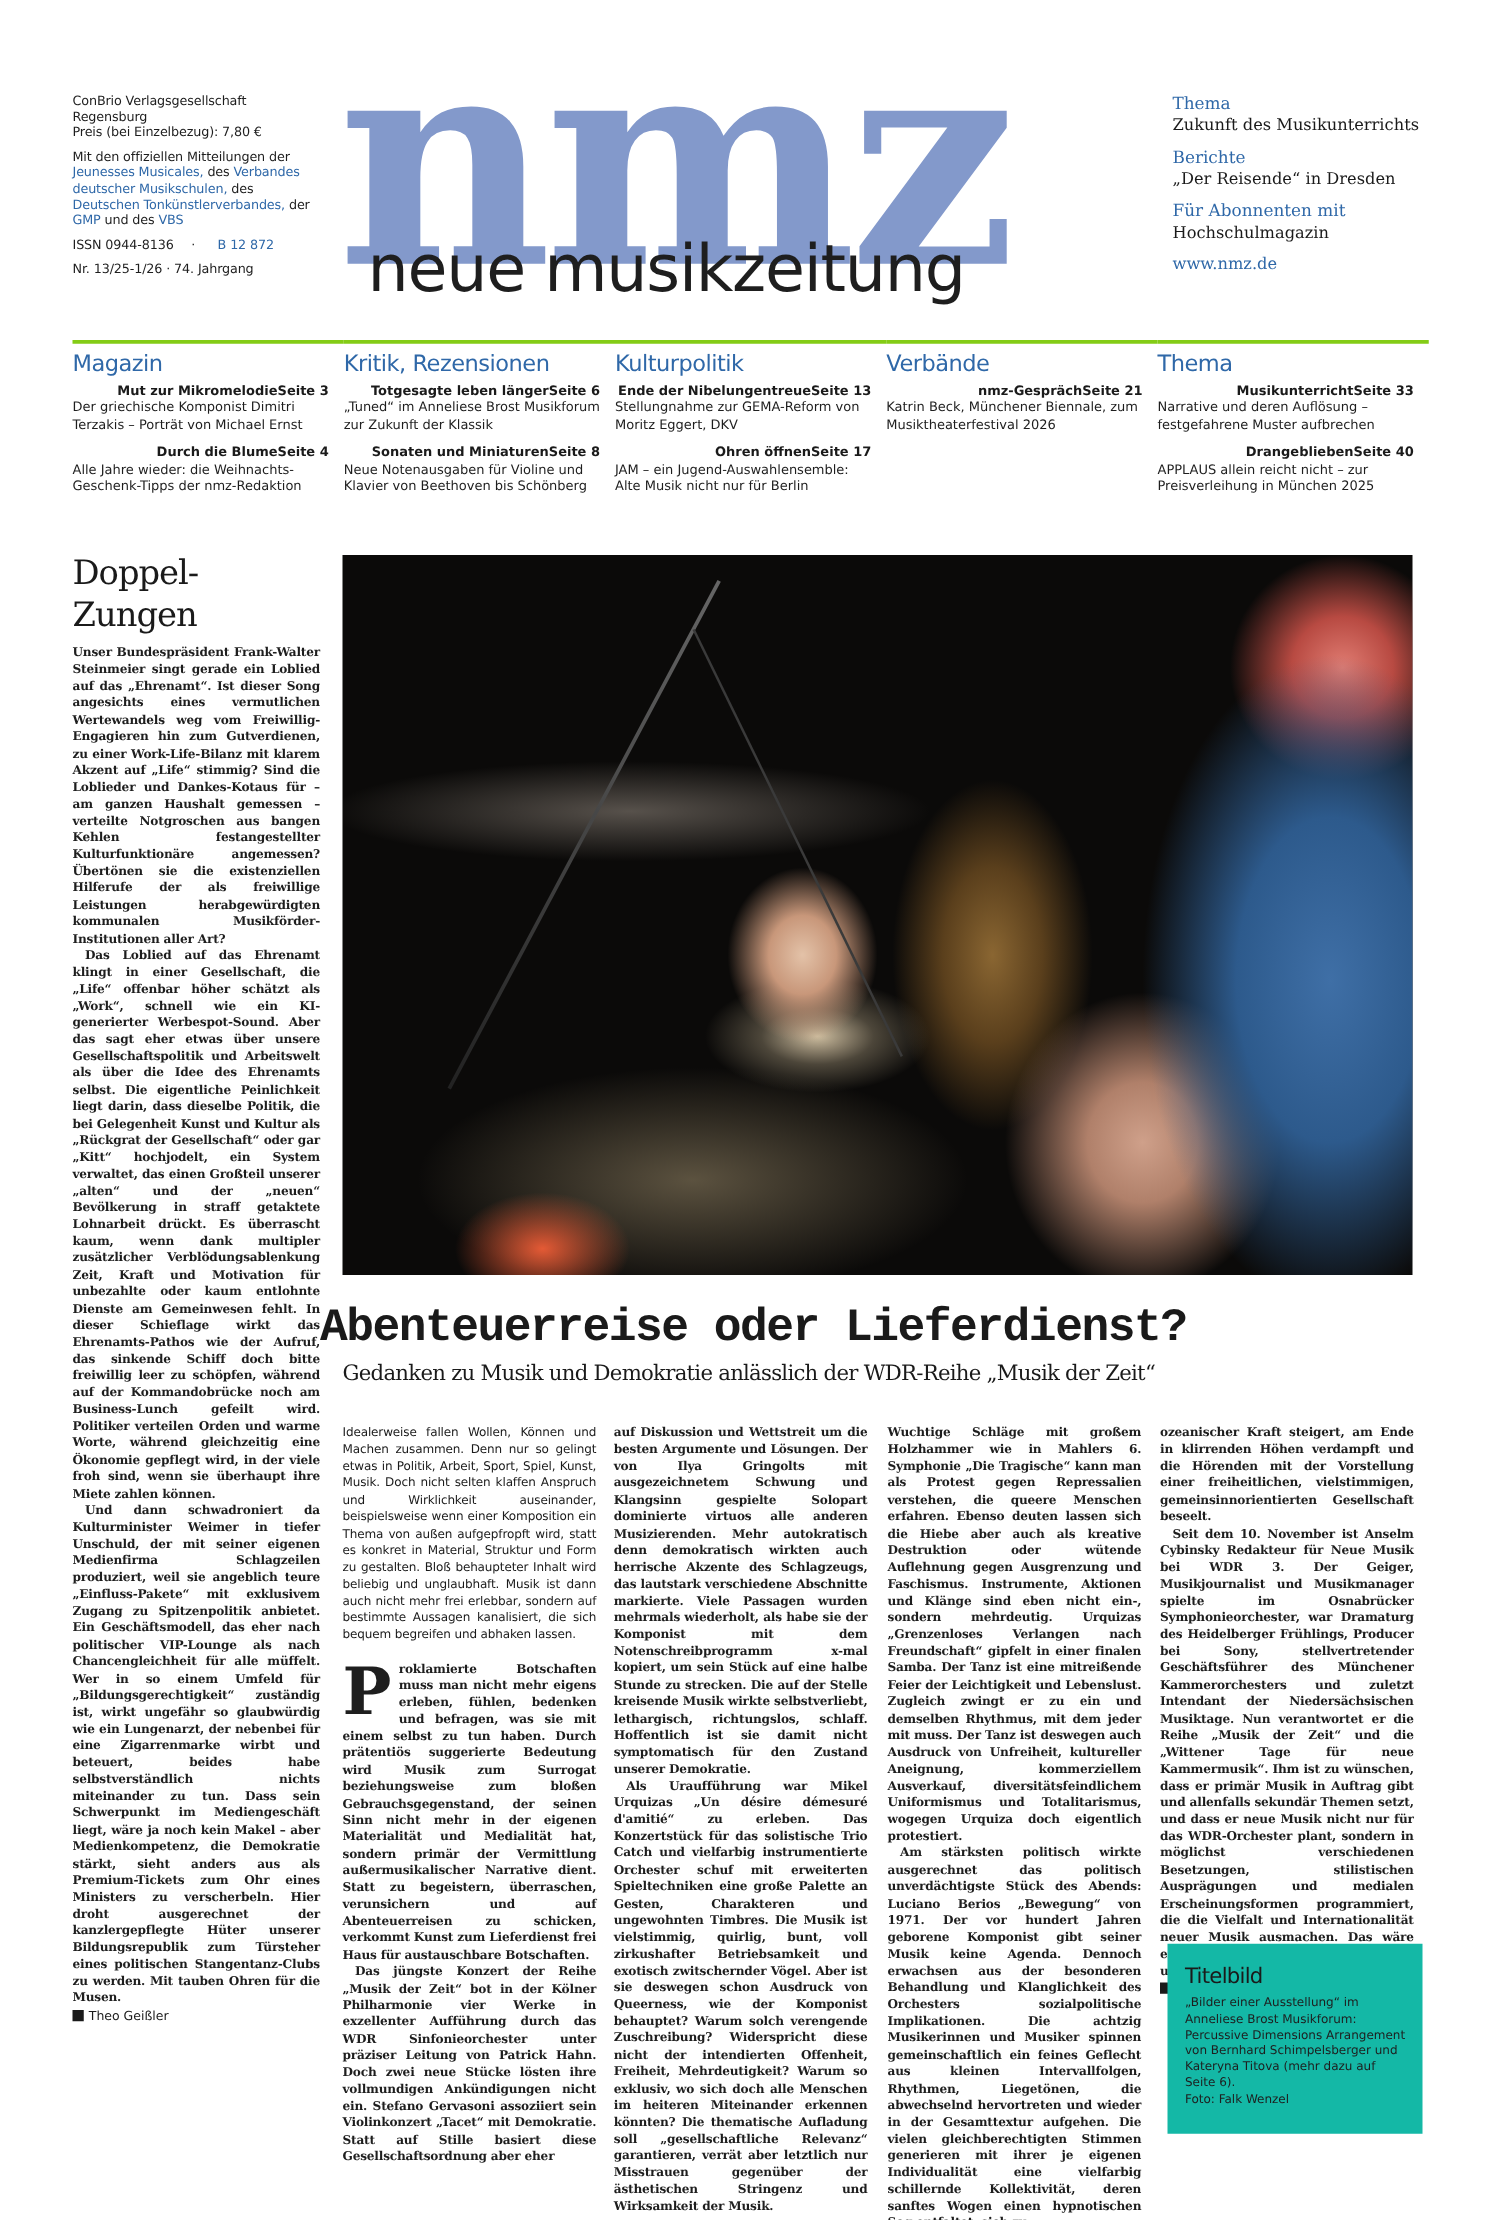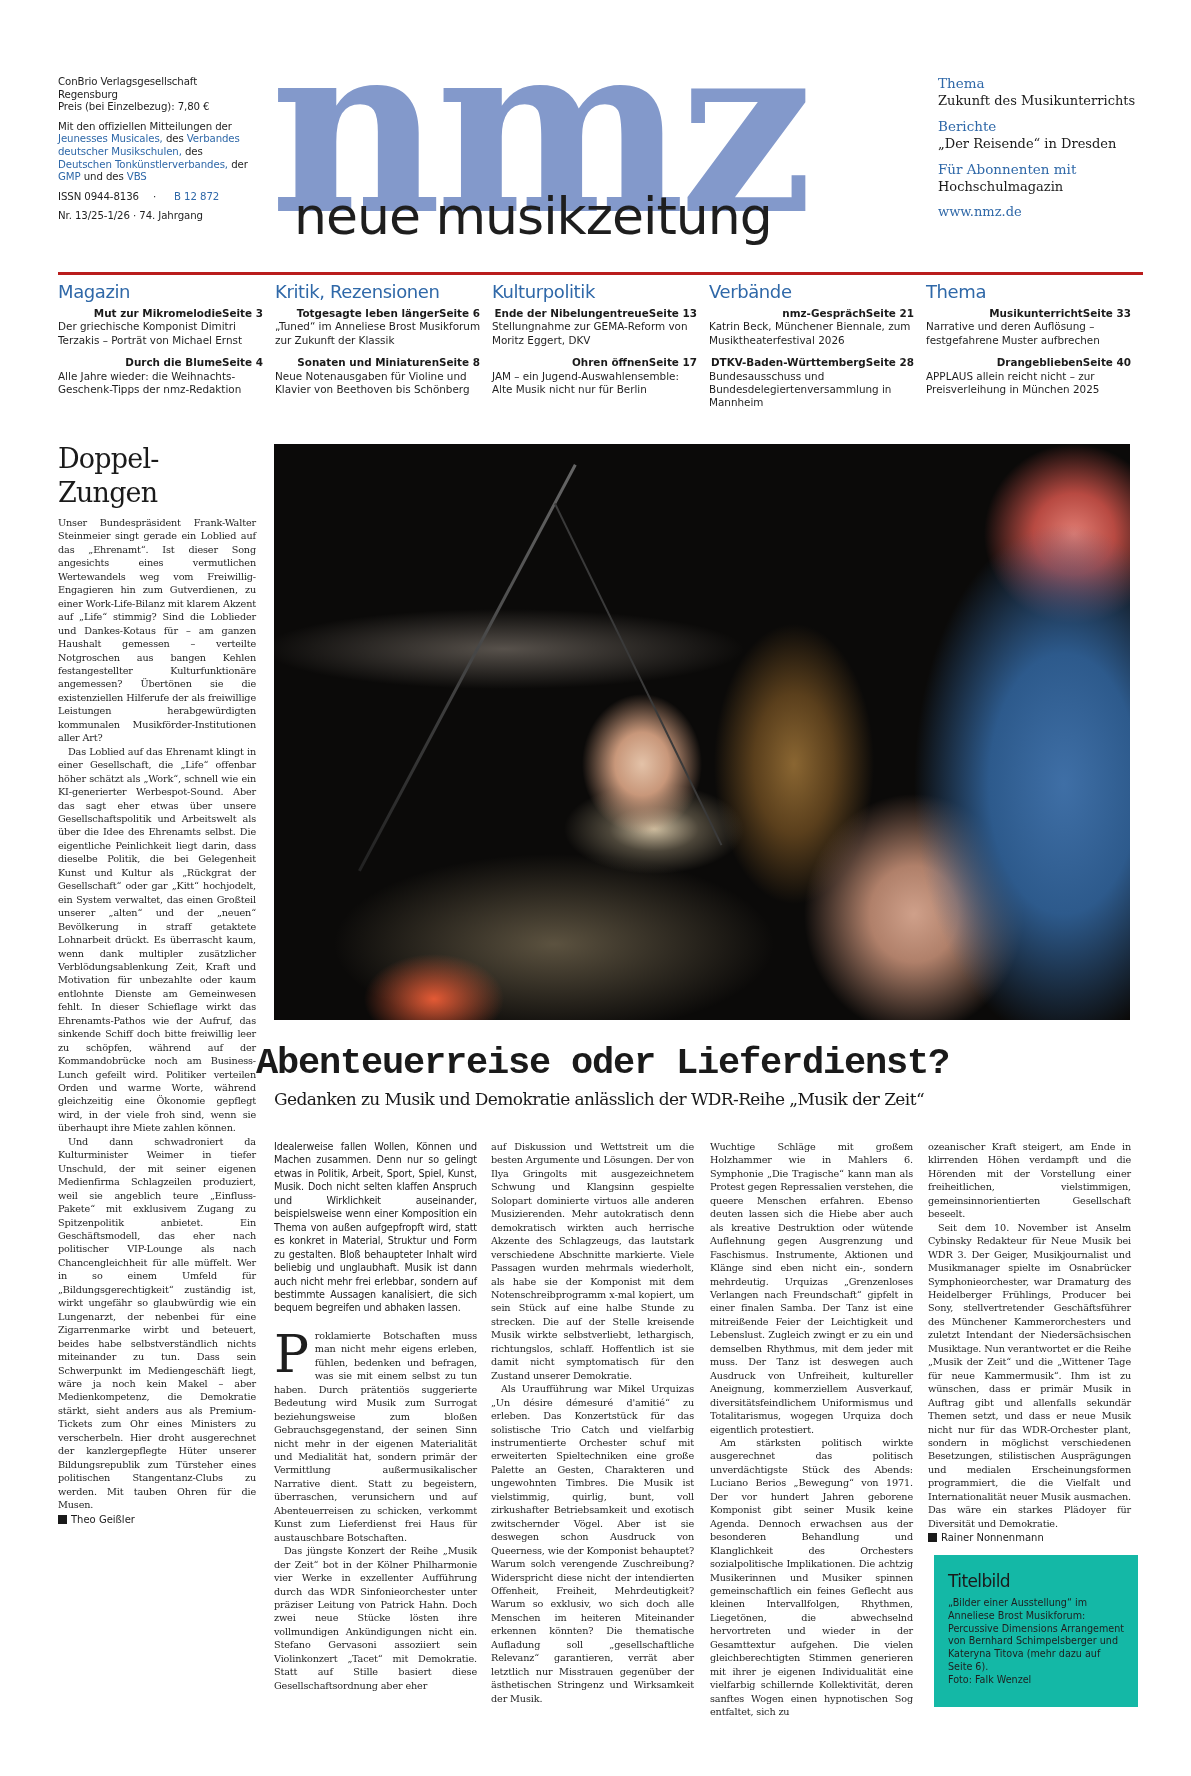--- a/index.html
+++ b/index.html
@@ -17,31 +17,31 @@
   .logo-big { position: absolute; left: 0; top: -58px; font-family: "DejaVu Serif", serif; font-weight: bold; font-size: 236px; line-height: 236px; color: #8399cb; letter-spacing: -6px; white-space: nowrap; }
   .logo-sub { position: absolute; left: 24px; top: 118px; font-family: "DejaVu Sans", sans-serif; font-size: 52px; line-height: 60px; color: #1e1e1e; letter-spacing: -1px; white-space: nowrap; }
 
   .teasers { position: absolute; left: 938px; top: 74px; width: 240px; font-family: "DejaVu Serif", serif; font-size: 13px; line-height: 18px; }
   .teasers .t-label { color: #2f68a8; font-size: 13.5px; }
   .teasers .t-text { color: #1a1a1a; margin-bottom: 7px; }
   .teasers .t-url { color: #2f68a8; margin-top: 4px; }
 
   
   .index { position: absolute; left: 58px; top: 272px; width: 1085px; display: flex; gap: 0; }
-  .index-col { width: 221px; border-top: 3px solid #b91c1c; padding-top: 6px; margin-right: 0; padding-right: 12px; }
+  .index-col { width: 221px; border-top: 3px solid #84cc16; padding-top: 6px; margin-right: 0; padding-right: 12px; }
   .index-col + .index-col { margin-left: 0; }
   .index-col h3 { font-family: "DejaVu Sans", sans-serif; font-weight: normal; font-size: 18px; line-height: 22px; color: #2f68a8; letter-spacing: -0.4px; margin-bottom: 4px; }
   .index-item { font-family: "DejaVu Sans", sans-serif; font-size: 10.4px; line-height: 13.4px; margin-bottom: 9px; }
   .index-item .head { display: flex; justify-content: flex-end; font-weight: bold; }
   .index-item .desc { color: #1e1e1e; }
 
   
   .editorial { position: absolute; left: 58px; top: 442px; width: 198px; }
   .editorial h2 { font-family: "DejaVu Serif", serif; font-weight: normal; font-size: 27px; line-height: 34px; letter-spacing: -0.8px; color: #1a1a1a; margin-bottom: 6px; border-bottom: none; }
-  .bodytext { font-family: "DejaVu Serif", serif; font-size: 9.7px; line-height: 13.45px; text-align: justify; color: #1e1e1e; hyphens: auto; letter-spacing: -0.15px; }
+  .bodytext { font-family: "DejaVu Serif", serif; font-size: 9.7px; line-height: 13.45px; text-align: justify; color: #1e1e1e; hyphens: auto; letter-spacing: -0.15px; font-weight: bold; }
   .bodytext p + p { text-indent: 10px; }
   .byline { font-family: "DejaVu Sans", sans-serif; font-size: 10px; line-height: 13px; margin-top: 1px; }
   .byline .sq { display: inline-block; width: 9px; height: 9px; background: #1a1a1a; margin-right: 4px; vertical-align: -1px; }
 
   
   .photo { position: absolute; left: 274px; top: 444px; width: 856px; height: 576px; overflow: hidden;
     background:
       radial-gradient(ellipse 60px 70px at 368px 320px, #e3c2a8 0%, #c8977a 45%, rgba(60,40,30,0) 100%),
       radial-gradient(ellipse 90px 45px at 380px 385px, #cdbd9f 0%, rgba(120,110,90,0.6) 50%, rgba(0,0,0,0) 100%),
       radial-gradient(ellipse 150px 260px at 790px 340px, #3f6fa6 0%, #2d5a8c 50%, rgba(30,50,80,0) 100%),
@@ -159,27 +159,20 @@
   </div>
   <div class="index-col">
     <h3>Verbände</h3>
     <div class="index-item">
       <div class="head">
           <span>nmz-Gespräch</span>
           <span>Seite 21</span>
         </div>
       <div class="desc">Katrin Beck, Münchener Biennale, zum Musiktheaterfestival 2026</div>
     </div>
-    <div class="index-item">
-      <div class="head">
-          <span>DTKV-Baden-Württemberg</span>
-          <span>Seite 28</span>
-        </div>
-      <div class="desc">Bundesausschuss und Bundesdelegiertenversammlung in Mannheim</div>
-    </div>
   </div>
   <div class="index-col">
     <h3>Thema</h3>
     <div class="index-item">
       <div class="head">
           <span>Musikunterricht</span>
           <span>Seite 33</span>
         </div>
       <div class="desc">Narrative und deren Auflösung – festgefahrene Muster aufbrechen</div>
     </div>

